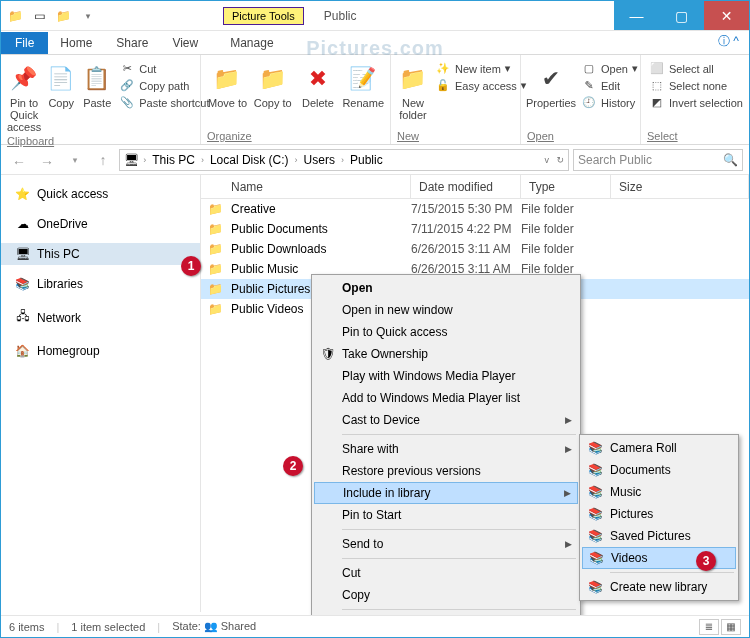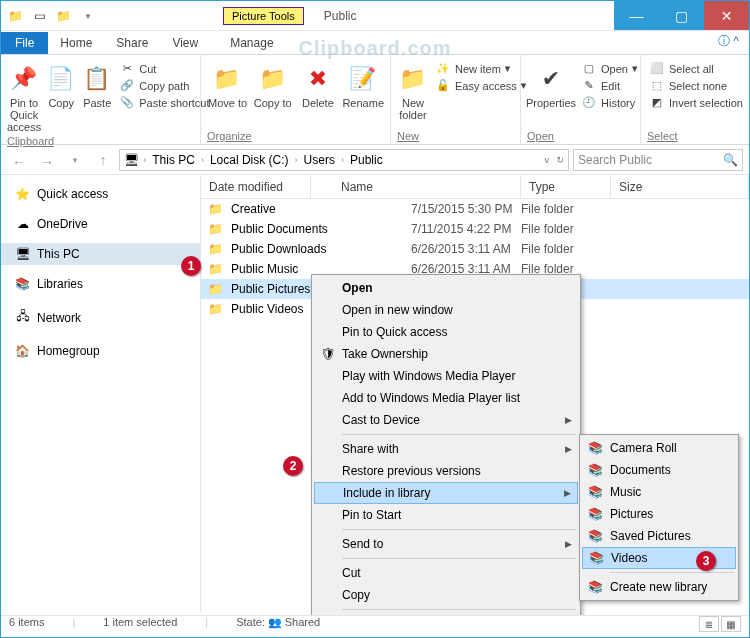--- a/index.html
+++ b/index.html
@@ -68,21 +68,21 @@
 .ctx { position: absolute; background: #f0f0f0; border: 1px solid #a0a0a0; box-shadow: 2px 2px 4px rgba(0,0,0,.3); font-size: 12px; padding: 2px; }
 .ctx-item { display: flex; align-items: center; height: 22px; padding: 0 18px 0 28px; position: relative; white-space: nowrap; }
 .ctx-item.hl { background: #bfdfff; border: 1px solid #7ab7e8; height: 22px; }
 .ctx-item .arr { position: absolute; right: 6px; font-size: 9px; color: #555; }
 .ctx-item .cic { position: absolute; left: 6px; width: 16px; text-align: center; font-size: 12px; }
 .ctx-sep { height: 1px; background: #d0d0d0; margin: 3px 2px 3px 28px; }
 .ctx-main { left: 310px; top: 273px; width: 270px; }
 .ctx-sub { left: 578px; top: 433px; width: 160px; }
 
 
-.status { position: absolute; bottom: 0; left: 0; right: 0; height: 22px; border-top: 1px solid #e5e5e5; display: flex; font-size: 11px; color: #555; padding: 0 8px; gap: 28px; background: #fff; }
+.status { position: absolute; bottom: 0; left: 0; right: 0; height: 22px; border-top: 1px solid #e5e5e5; display: flex; align-items: center; font-size: 11px; color: #555; padding: 0 8px; gap: 12px; background: #fff; }
 .status .sep { color: #ccc; }
 .view-icons { margin-left: auto; display: flex; gap: 2px; }
 .view-icons span { width: 20px; height: 16px; border: 1px solid #ccc; display: flex; align-items: center; justify-content: center; font-size: 10px; }
 
 .marker { position: absolute; width: 20px; height: 20px; border-radius: 50%; background: #c8102e; color: #fff; font-size: 12px; font-weight: bold; display: flex; align-items: center; justify-content: center; box-shadow: 1px 1px 2px rgba(0,0,0,.4); z-index: 50; }
 .watermark { position: absolute; top: 36px; left: 50%; transform: translateX(-50%); font-size: 20px; font-weight: bold; color: rgba(120,160,190,.35); letter-spacing: 1px; pointer-events: none; z-index: 60; font-family: Arial, sans-serif; }
 </style>
 </head>
 <body>
 
@@ -268,22 +268,22 @@
         <span>Network</span>
       </div>
     <div style="height:8px"></div>
     <div class="nav-item">
         <span class="nav-ic">🏠</span>
         <span>Homegroup</span>
       </div>
   </div>
   <div class="content">
     <div class="cols">
+      <div class="col c-name">Name</div>
       <div class="col c-date">Date modified</div>
-      <div class="col c-name">Name</div>
       <div class="col c-type">Type</div>
       <div class="col c-size">Size</div>
     </div>
     <div class="rows">
       <div class="frow">
           <span class="ic">📁</span>
           <span class="nm">Creative</span>
           <span class="dt">7/15/2015 5:30 PM</span>
           <span class="tp">File folder</span>
         </div>
@@ -391,21 +391,21 @@
   <div class="ctx-item">
       <span class="cic">📚</span>
       <span>Create new library</span>
     </div>
 </div>
 
 <div class="marker" style="left:180px;top:255px">1</div>
 <div class="marker" style="left:282px;top:455px">2</div>
 <div class="marker" style="left:695px;top:550px">3</div>
 
-<div class="watermark">Clipboard.com</div>
+<div class="watermark">Pictures.com</div>
 
 <div class="status">
   <span>6 items</span>
   <span class="sep">|</span>
   <span>1 item selected</span>
   <span class="sep">|</span>
   <span><span>State:</span> 👥 <span>Shared</span></span>
   <div class="view-icons">
     <span>≣</span>
     <span>▦</span>

